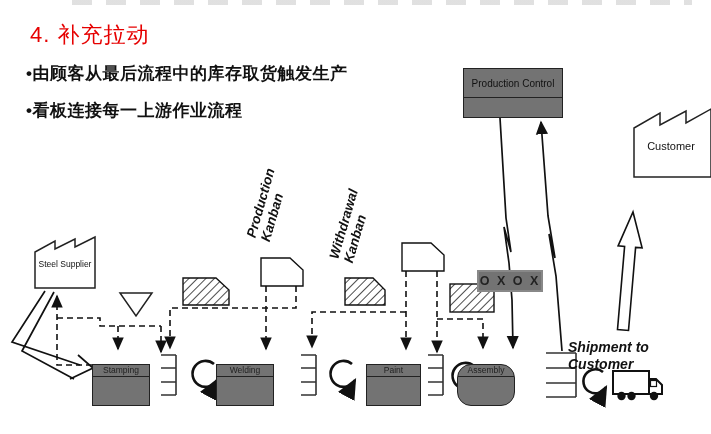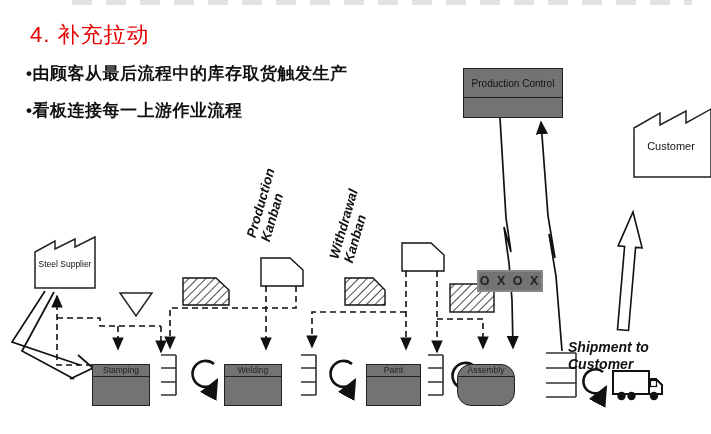--- a/index.html
+++ b/index.html
@@ -11,21 +11,21 @@
   .bullet{position:absolute;left:26px;font-size:17px;font-weight:600;letter-spacing:.5px;white-space:nowrap;}
   .b1{top:62px;} .b2{top:99px;}
   svg.wire{position:absolute;left:0;top:0;}
   .box{position:absolute;background:#737373;border:1.5px solid #222;box-sizing:border-box;}
   .pc{left:463px;top:68px;width:100px;height:50px;}
   .pc .pchead{height:28px;border-bottom:1.2px solid #222;display:flex;align-items:center;justify-content:center;
               font-size:10px;}
   .pbox{top:353px;width:58px;height:42px;margin-top:11px;}
   .pbox .phead{height:11px;border-bottom:1.2px solid #222;font-size:8.5px;line-height:11px;text-align:center;
                color:#222;overflow:hidden;}
-  .p1{left:92px;} .p2{left:224px;} .p3{left:366px;width:55px;} .p4{left:457px;border-radius:14px;}
+  .p1{left:92px;} .p2{left:216px;} .p3{left:366px;width:55px;} .p4{left:457px;border-radius:14px;}
   .oxox{position:absolute;left:477px;top:270px;width:66px;height:22px;border:2px solid #888;background:#737373;
         box-sizing:border-box;display:flex;align-items:center;justify-content:center;
         font-size:12.5px;font-weight:600;letter-spacing:2px;color:#222;}
   .faclabel{position:absolute;text-align:center;}
   .fl-steel{left:35px;top:259px;width:60px;font-size:8.5px;}
   .fl-cust{left:638px;top:140px;width:66px;font-size:11px;}
   .rot{position:absolute;font-style:italic;font-weight:600;font-size:13.5px;line-height:1.12;white-space:nowrap;
        transform:translate(-50%,-50%) rotate(-74deg);}
   .rot span{display:block;}
   .r-prod{left:268px;top:205px;}

